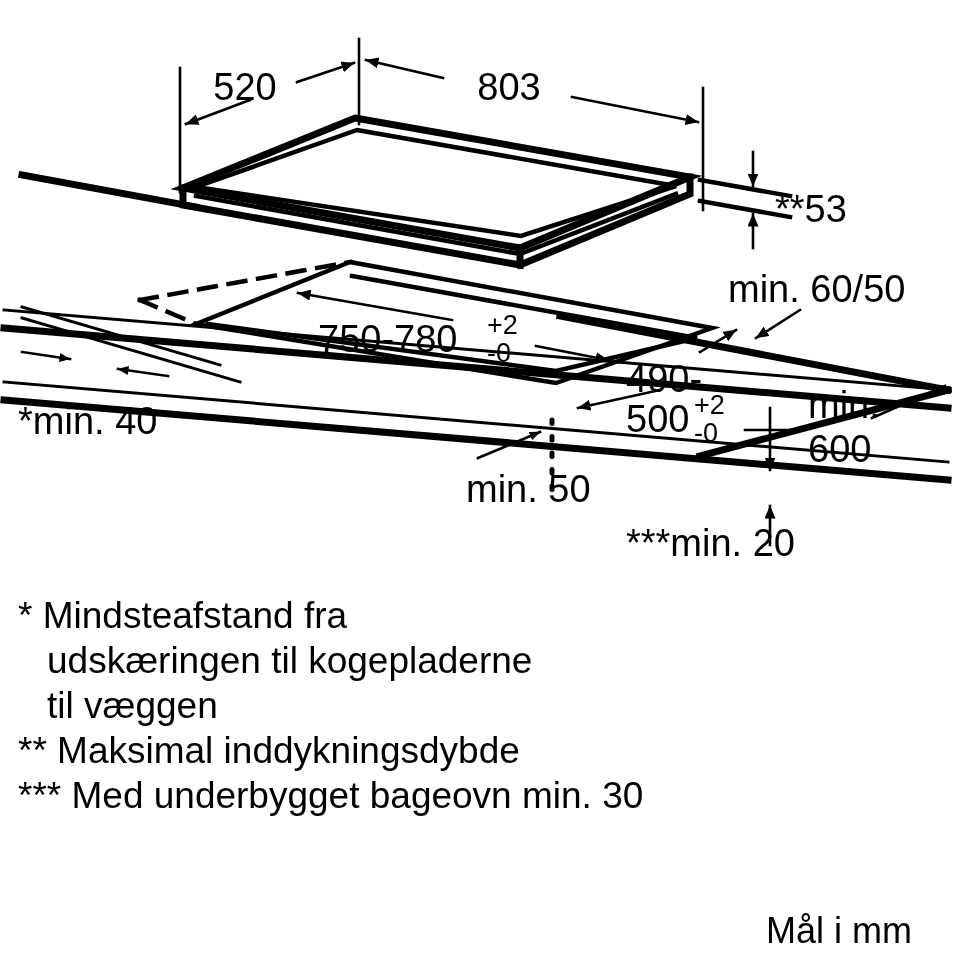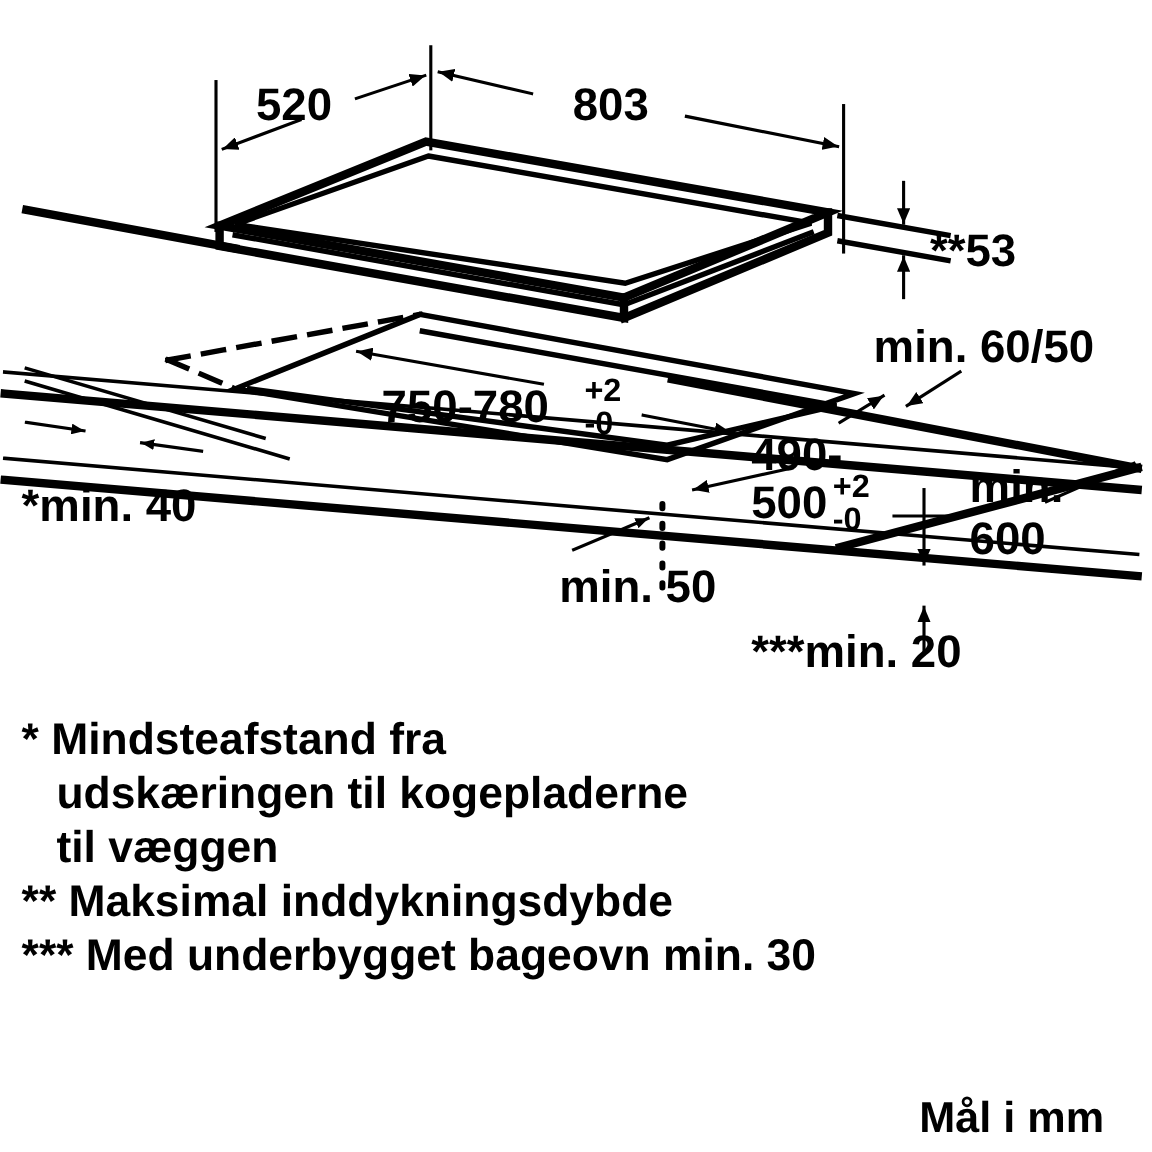--- a/index.html
+++ b/index.html
@@ -8,21 +8,20 @@
     background: #ffffff;
   }
   #page {
     position: relative;
     width: 960px;
     height: 960px;
     background: #ffffff;
     overflow: hidden;
     font-family: "Liberation Sans", sans-serif;
     color: #000000;
-    font-weight: bold;
   }
   svg.drawing {
     position: absolute;
     left: 0;
     top: 0;
     width: 960px;
     height: 960px;
   }
   .dim-text {
     font-family: "Liberation Sans", sans-serif;

